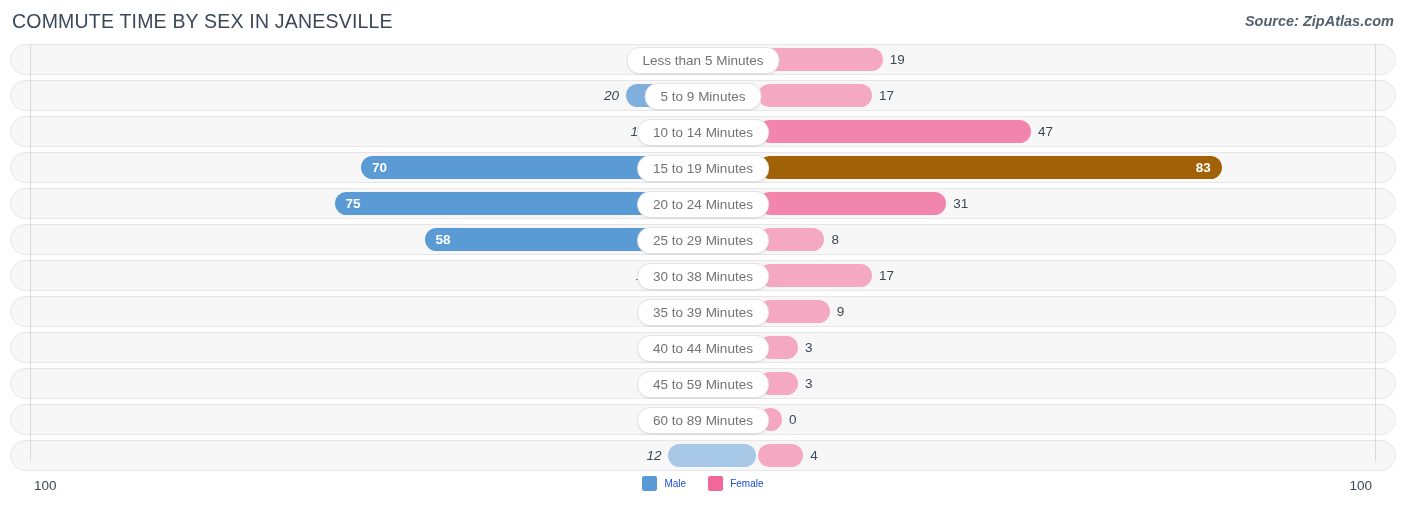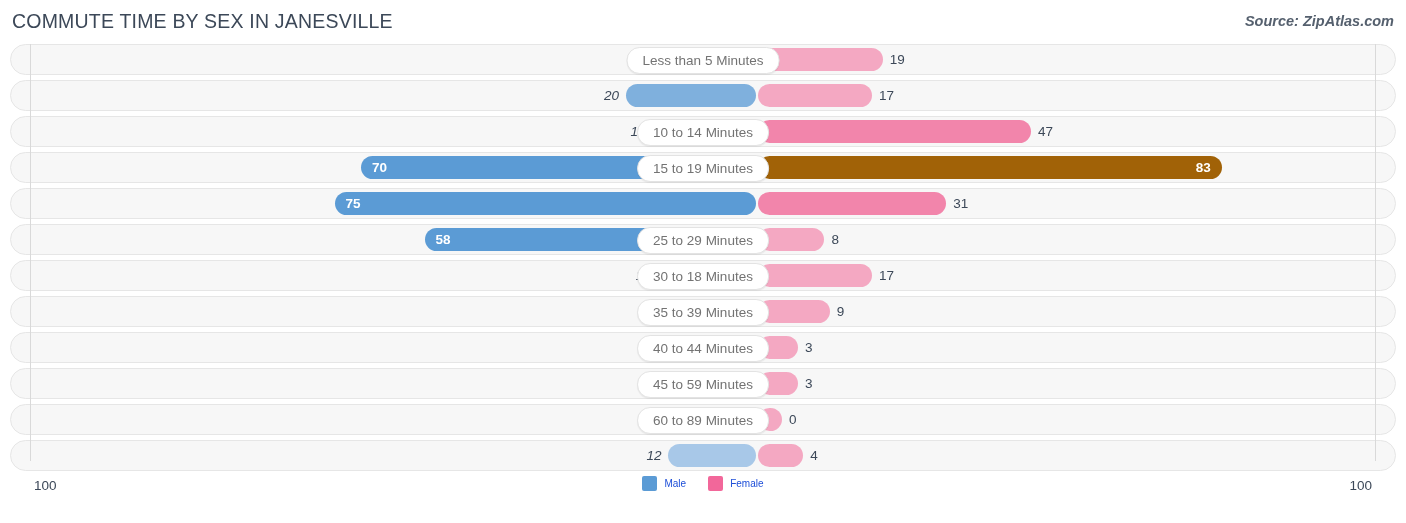--- a/index.html
+++ b/index.html
@@ -202,20 +202,23 @@
             <span>Less than 5 Minutes</span>
           </div>
         </div>
       </div>
       <div class="row">
         <div class="row-inner">
           <div class="bar-value-out left" style="right: 776px;">20</div>
           <div class="bar-value-out right" style="left: 868.1px;">17</div>
           <div class="bar male" style="right: 639px; width: 130px; background: rgb(127, 176, 221);"></div>
           <div class="bar female" style="left: 747px; width: 114.1px; background: rgb(244, 168, 194);"></div>
+          <div class="center-pill">
+            <span>5 to 9 Minutes</span>
+          </div>
         </div>
       </div>
       <div class="row">
         <div class="row-inner">
           <div class="bar-value-out left" style="right: 749.5px;">15</div>
           <div class="bar-value-out right" style="left: 1027.1px;">47</div>
           <div class="bar male" style="right: 639px; width: 103.5px; background: rgb(168, 200, 232);"></div>
           <div class="bar female" style="left: 747px; width: 273.1px; background: rgb(242, 133, 171);"></div>
           <div class="center-pill">
             <span>10 to 14 Minutes</span>
@@ -235,20 +238,23 @@
           </div>
         </div>
       </div>
       <div class="row">
         <div class="row-inner">
           <div class="bar-value-out right" style="left: 942.3px;">31</div>
           <div class="bar male" style="right: 639px; width: 421.5px; background: rgb(91, 155, 213);">
             <span class="bar-value-in">75</span>
           </div>
           <div class="bar female" style="left: 747px; width: 188.3px; background: rgb(242, 133, 171);"></div>
+          <div class="center-pill">
+            <span>20 to 24 Minutes</span>
+          </div>
         </div>
       </div>
       <div class="row">
         <div class="row-inner">
           <div class="bar-value-out right" style="left: 820.4px;">8</div>
           <div class="bar male" style="right: 639px; width: 331.4px; background: rgb(91, 155, 213);">
             <span class="bar-value-in">58</span>
           </div>
           <div class="bar female" style="left: 747px; width: 66.4px; background: rgb(244, 168, 194);"></div>
           <div class="center-pill">
@@ -256,21 +262,21 @@
           </div>
         </div>
       </div>
       <div class="row">
         <div class="row-inner">
           <div class="bar-value-out left" style="right: 744.2px;">14</div>
           <div class="bar-value-out right" style="left: 868.1px;">17</div>
           <div class="bar male" style="right: 639px; width: 98.2px; background: rgb(168, 200, 232);"></div>
           <div class="bar female" style="left: 747px; width: 114.1px; background: rgb(244, 168, 194);"></div>
           <div class="center-pill">
-            <span>30 to 18 Minutes</span>
+            <span>30 to 38 Minutes</span>
           </div>
         </div>
       </div>
       <div class="row">
         <div class="row-inner">
           <div class="bar-value-out left" style="right: 670px;">0</div>
           <div class="bar-value-out right" style="left: 825.7px;">9</div>
           <div class="bar male" style="right: 639px; width: 24px; background: rgb(168, 200, 232);"></div>
           <div class="bar female" style="left: 747px; width: 71.7px; background: rgb(244, 168, 194);"></div>
           <div class="center-pill">

